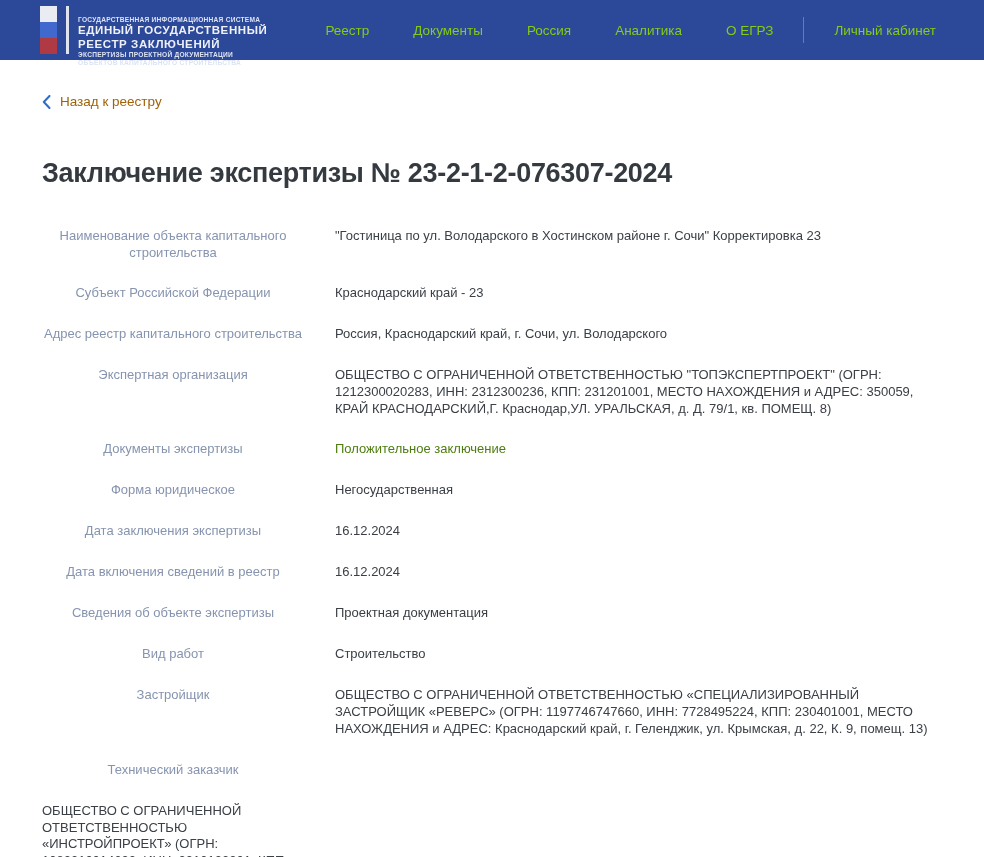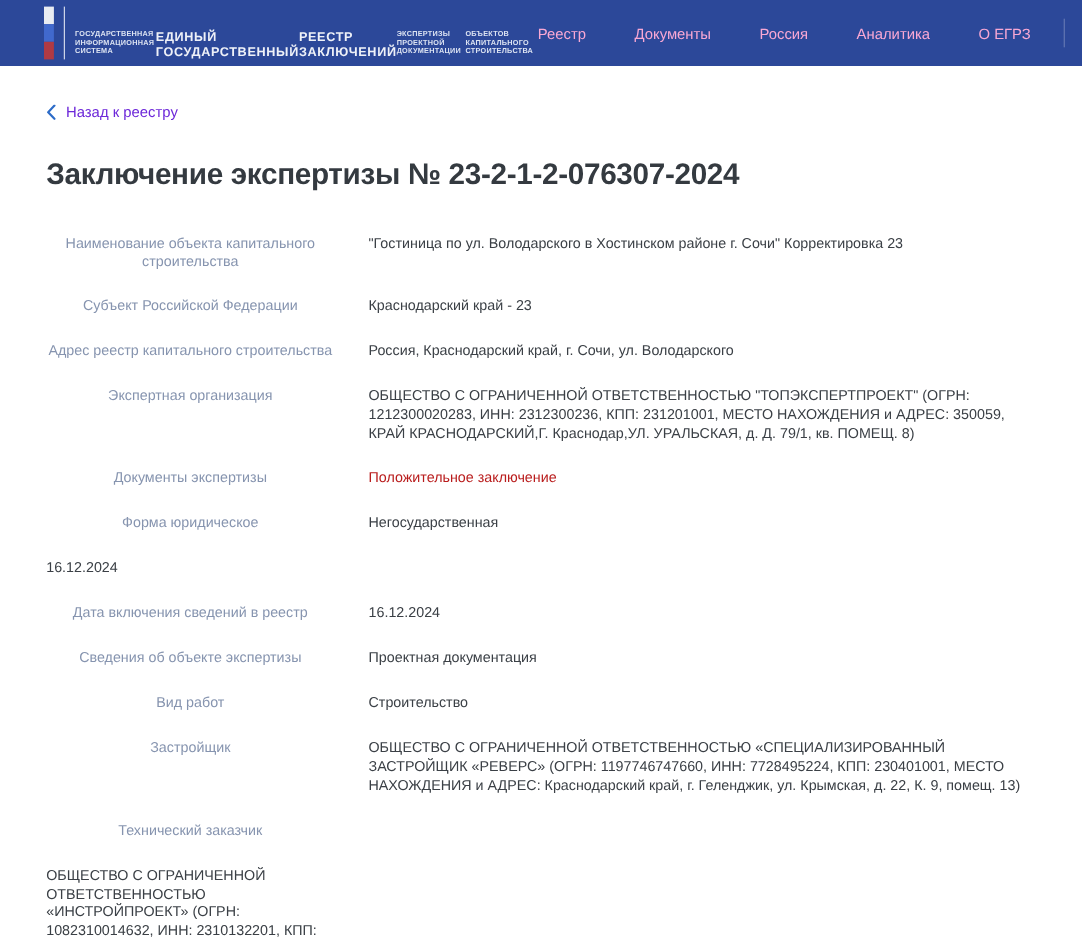--- a/index.html
+++ b/index.html
@@ -15,39 +15,39 @@
     padding: 0 48px 0 40px;
     color: #e4e9f5;
   }
   .logo { display: flex; align-items: center; gap: 9px; }
   .flag { display: flex; flex-direction: column; width: 17px; height: 48px; }
   .flag div { flex: 1; }
   .flag .w { background: #e9ecf2; }
   .flag .b { background: #4169cd; }
   .flag .r { background: #b03a44; }
   .logo-divider { width: 3px; height: 48px; background: #dfe4f0; }
-  .logo-text { display: flex; flex-direction: row; justify-content: center; line-height: 1.18; margin-top: 23px; }
+  .logo-text { display: flex; flex-direction: column; justify-content: center; line-height: 1.18; margin-top: 23px; }
   .logo-small { font-size: 6.6px; letter-spacing: 0.25px; color: #dce3f2; font-weight: bold; }
   .logo-big { font-size: 11.5px; letter-spacing: 0.6px; color: #eef1f8; font-weight: bold; }
 
   .nav { margin-left: auto; display: flex; align-items: center; gap: 44px; font-size: 13.5px; }
-  .nav a { color: #f9a8d4; text-decoration: none; cursor: pointer; white-space: nowrap; }
+  .nav a { color: #84cc16; text-decoration: none; cursor: pointer; white-space: nowrap; }
   .nav-divider { width: 1px; height: 26px; background: rgba(255,255,255,0.28); margin: 0 -14px; }
 
   
   .main { padding: 34px 48px 24px 42px; }
 
   .back-link {
     display: inline-flex; align-items: flex-end; gap: 9px;
-    color: #6d28d9; font-size: 13.5px; text-decoration: none; cursor: pointer;
+    color: #a16207; font-size: 13.5px; text-decoration: none; cursor: pointer;
   }
   .back-link svg { display: block; }
 
   .page-title {
-    margin-top: 29px;
+    margin-top: 45px;
     font-size: 27px;
     font-weight: bold;
     color: #343a40;
     letter-spacing: -0.3px;
   }
 
   .details { margin-top: 39px; }
   .detail-row {
     display: grid;
     grid-template-columns: 262px 1fr;
@@ -60,21 +60,21 @@
     font-size: 13px;
     line-height: 16.5px;
     text-align: center;
   }
   .detail-value {
     color: #3b4046;
     font-size: 13px;
     line-height: 16.8px;
     max-width: 612px;
   }
-  .detail-value.positive { color: #b91c1c; }
+  .detail-value.positive { color: #4d7c0f; }
 </style>
 </head>
 <body>
 
 <header class="header">
   <div class="logo">
     <div class="flag">
       <div class="w"></div>
         <div class="b"></div>
         <div class="r"></div>
@@ -136,20 +136,21 @@
       <div class="detail-label">Документы экспертизы</div>
       <div class="detail-value positive">Положительное заключение</div>
     </div>
 
     <div class="detail-row">
       <div class="detail-label">Форма юридическое</div>
       <div class="detail-value">Негосударственная</div>
     </div>
 
     <div class="detail-row">
+      <div class="detail-label">Дата заключения экспертизы</div>
       <div class="detail-value">16.12.2024</div>
     </div>
 
     <div class="detail-row">
       <div class="detail-label">Дата включения сведений в реестр</div>
       <div class="detail-value">16.12.2024</div>
     </div>
 
     <div class="detail-row">
       <div class="detail-label">Сведения об объекте экспертизы</div>

